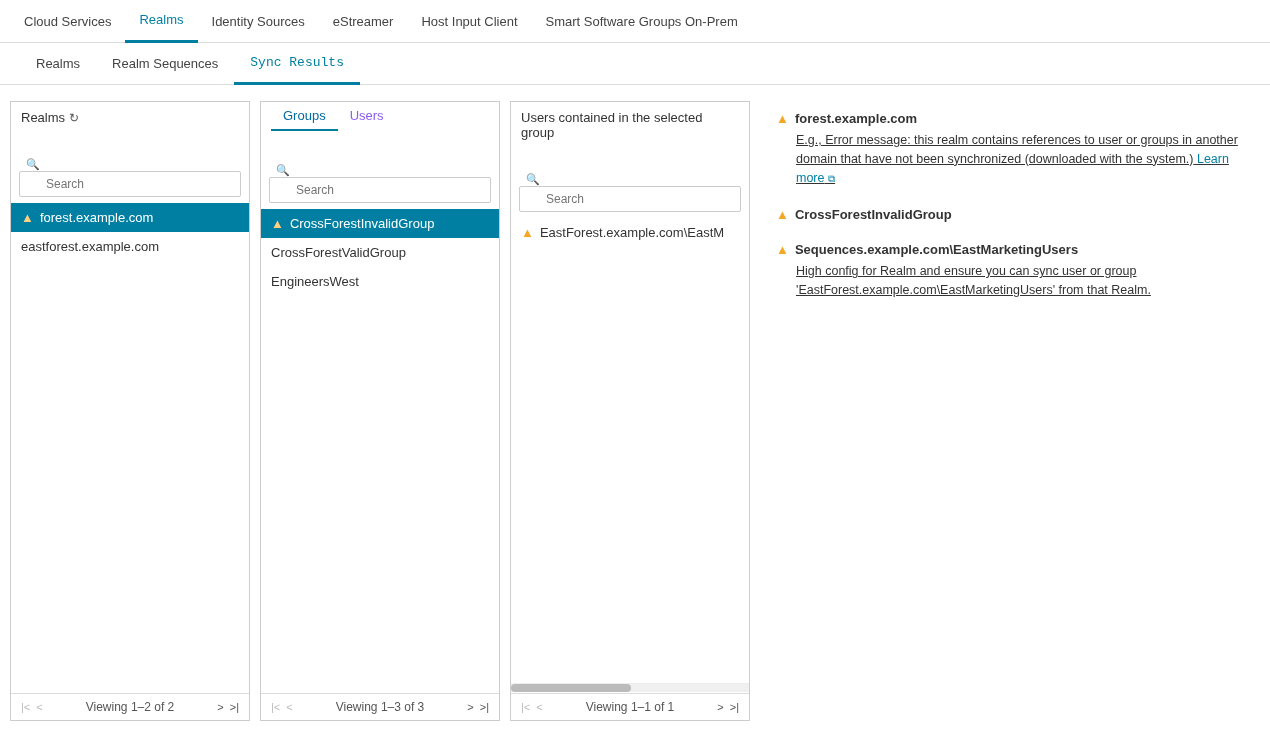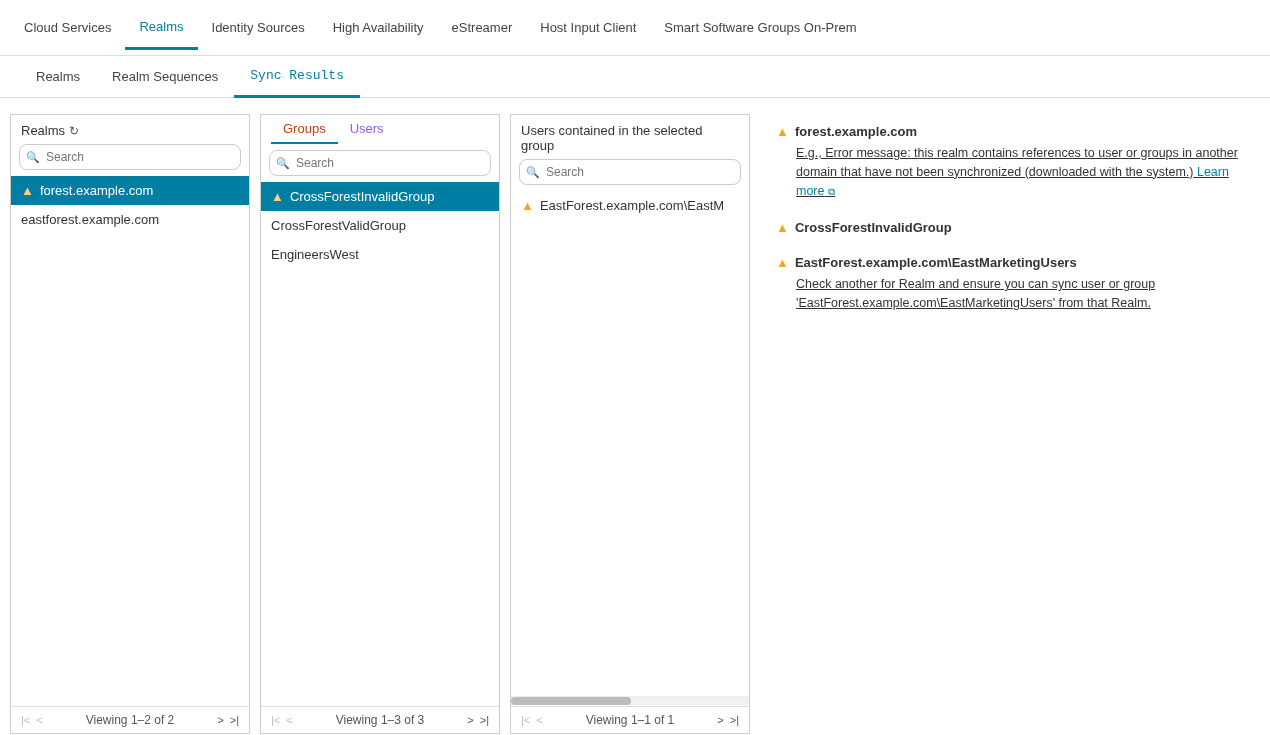--- a/index.html
+++ b/index.html
@@ -4,21 +4,21 @@
   <style>
     * { box-sizing: border-box; margin: 0; padding: 0; }
     body { font-family: -apple-system, BlinkMacSystemFont, 'Segoe UI', Arial, sans-serif; font-size: 13px; color: #333; background: #fff; }
 
     
     .top-nav {
       display: flex;
       align-items: center;
       border-bottom: 1px solid #ddd;
       padding: 0 10px;
-      height: 56px;
+      height: 43px;
       background: #fff;
     }
     .top-nav-item {
       padding: 12px 14px;
       cursor: pointer;
       color: #444;
       font-size: 13px;
       white-space: nowrap;
       position: relative;
       height: 44px;
@@ -96,37 +96,38 @@
       display: flex;
       padding: 0 10px;
     }
     .panel-tab {
       padding: 6px 12px;
       cursor: pointer;
       font-size: 13px;
       color: #8b5cf6;
     }
     .panel-tab.active {
-      color: #c2410c;
+      color: #0369a1;
       border-bottom: 2px solid #007fa3;
     }
 
     .search-box {
       margin: 6px 8px;
       position: relative;
       display: flex;
       align-items: center;
     }
     .search-box input {
       width: 100%;
       padding: 5px 8px 5px 26px;
       border: 1px solid #ccc;
-      border-radius: 8px;
+      border-radius: 2px;
       font-size: 12px;
       outline: none;
+      margin-top: 40px;
     }
     .search-icon-inner {
       position: absolute;
       left: 7px;
       color: #888;
       font-size: 11px;
     }
 
     .panel-list {
       flex: 1;
@@ -241,21 +242,20 @@
       color: #007fa3;
     }
   </style>
 </head>
 <body>
 
 <nav class="top-nav">
   <div class="top-nav-item">Cloud Services</div>
   <div class="top-nav-item active">Realms</div>
   <div class="top-nav-item">Identity Sources</div>
-  <div class="top-nav-item">High Availability</div>
   <div class="top-nav-item">eStreamer</div>
   <div class="top-nav-item">Host Input Client</div>
   <div class="top-nav-item">Smart Software Groups On-Prem</div>
 </nav>
 
 <nav class="sub-nav">
   <div class="sub-nav-item">Realms</div>
   <div class="sub-nav-item">Realm Sequences</div>
   <div class="sub-nav-item active">Sync Results</div>
 </nav>
@@ -382,22 +382,22 @@
     <div class="error-section">
       <div class="error-title">
         <span class="warning-icon">▲</span>
         <span>CrossForestInvalidGroup</span>
       </div>
     </div>
 
     <div class="error-section">
       <div class="error-title">
         <span class="warning-icon">▲</span>
-        <span>EastForest.example.com\EastMarketingUsers</span>
+        <span>Sequences.example.com\EastMarketingUsers</span>
       </div>
       <div class="error-body">
-        <span>Check another for Realm and ensure you can sync user or group 'EastForest.example.com\EastMarketingUsers' from that Realm.</span>
+        <span>High config for Realm and ensure you can sync user or group 'EastForest.example.com\EastMarketingUsers' from that Realm.</span>
       </div>
     </div>
 
   </div>
 
 </div>
 
 </body></html>

